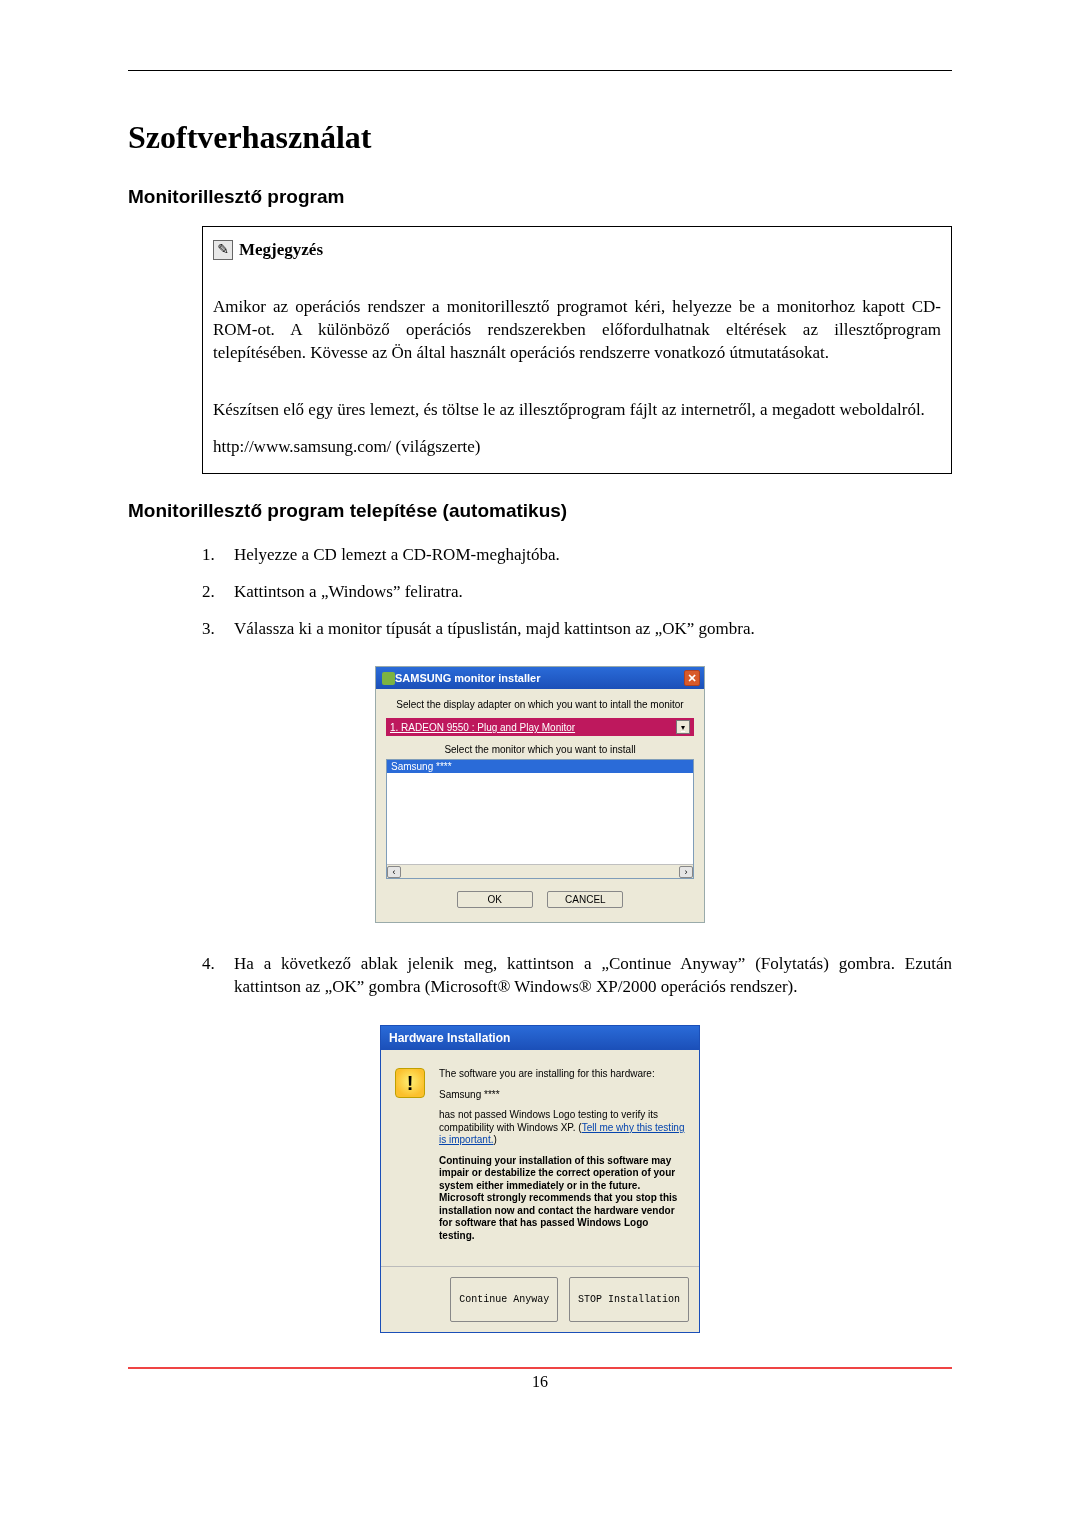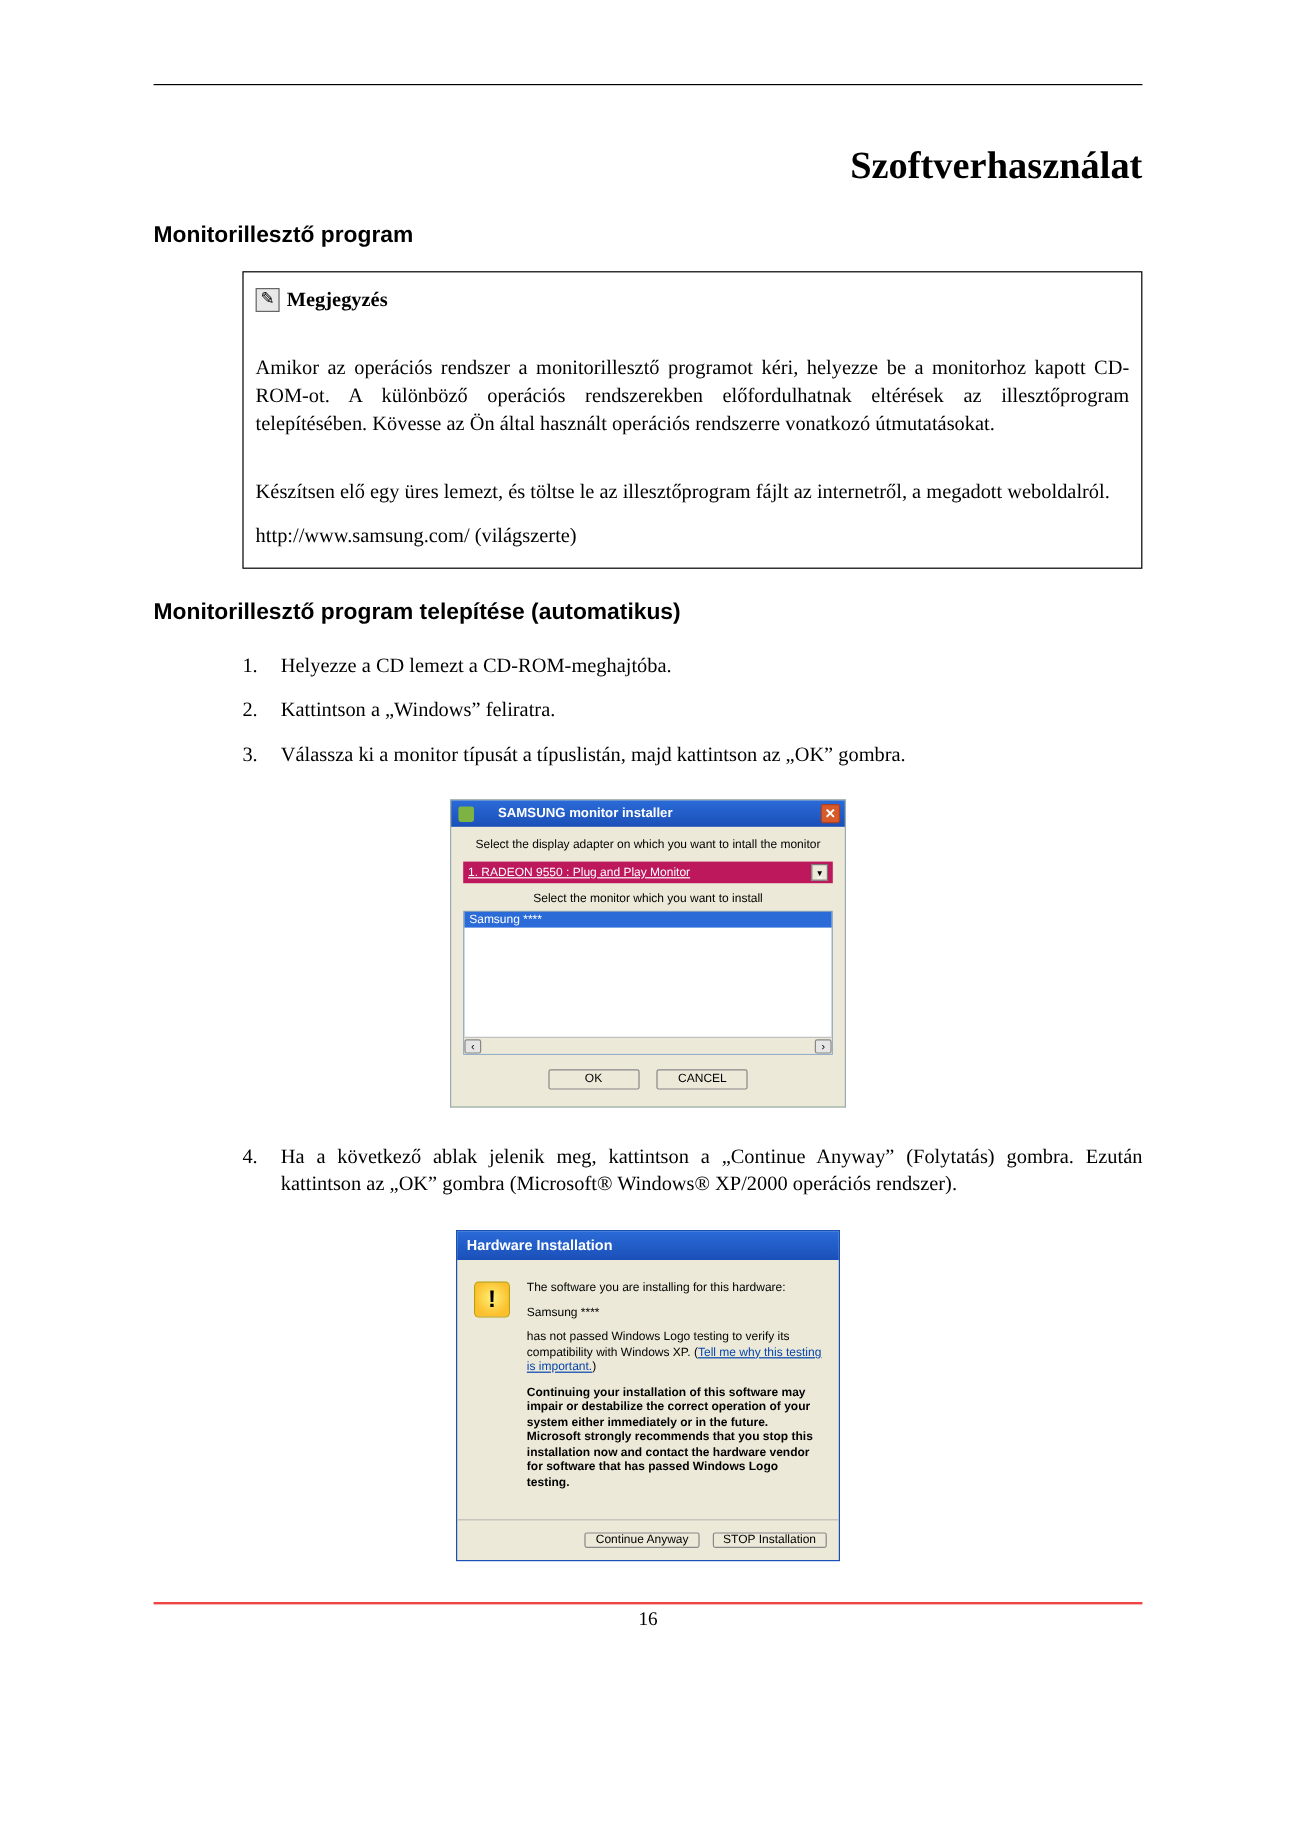--- a/index.html
+++ b/index.html
@@ -15,21 +15,20 @@
     padding: 70px 128px 50px 128px;
   }
   .top-rule {
     border-top: 1px solid #000;
     margin-bottom: 48px;
   }
   h1 {
     font-size: 32px;
     font-weight: bold;
     margin-bottom: 30px;
-    text-align: right;
   }
   h2 {
     font-family: Arial, Helvetica, sans-serif;
     font-size: 19px;
     font-weight: bold;
     margin-bottom: 18px;
   }
   .note-box {
     border: 1px solid #000;
     margin-left: 74px;
@@ -84,21 +83,21 @@
   .dlg1-title {
     background: linear-gradient(#2a6bd8, #1b4fb8);
     color: #fff;
     display: flex;
     align-items: center;
     justify-content: space-between;
     padding: 3px 4px 3px 6px;
     font-size: 11px;
     font-weight: bold;
   }
-  .dlg1-title .left { display: flex; align-items: center; gap: 20px; }
+  .dlg1-title .left { display: flex; align-items: center; gap: 0; }
   .dlg1-title .sys-icon {
     width: 13px; height: 13px; background: #7cb342; border-radius: 2px;
   }
   .close-btn {
     width: 16px; height: 16px; background: #d85a2a;
     border: 1px solid #b04020; border-radius: 2px;
     color: #fff; font-size: 11px; display:flex; align-items:center; justify-content:center;
   }
   .dlg1-body { padding: 4px 10px 10px 10px; }
   .dlg1 .center { text-align: center; }
@@ -160,22 +159,22 @@
   }
   .dlg2-text p { margin-bottom: 8px; line-height: 1.25; }
   .dlg2 .link { color: #0645ad; text-decoration: underline; }
   .dlg2 .bold { font-weight: bold; }
   .dlg2 .btnrow2 {
     border-top: 1px solid #bbb;
     margin-top: 6px; padding: 10px 10px 10px 0;
     text-align: right;
   }
   .xpbtn2 {
-    display:inline-block; font-family: Liberation Sans, sans-serif; font-size:10px;
-    background: #ece9d8; border:1px solid #888; padding: 0 8px;
+    display:inline-block; font-family: Liberation Mono, monospace; font-size:10px;
+    background: #ece9d8; border:1px solid #888; padding: 16px 8px;
     margin-left: 8px; border-radius:2px;
   }
   .bottom-rule {
     border-top: 2px solid #ef4444;
     margin-top: 34px;
     padding-top: 4px;
     text-align: center;
     font-size: 16px;
   }
   .note-icon {

